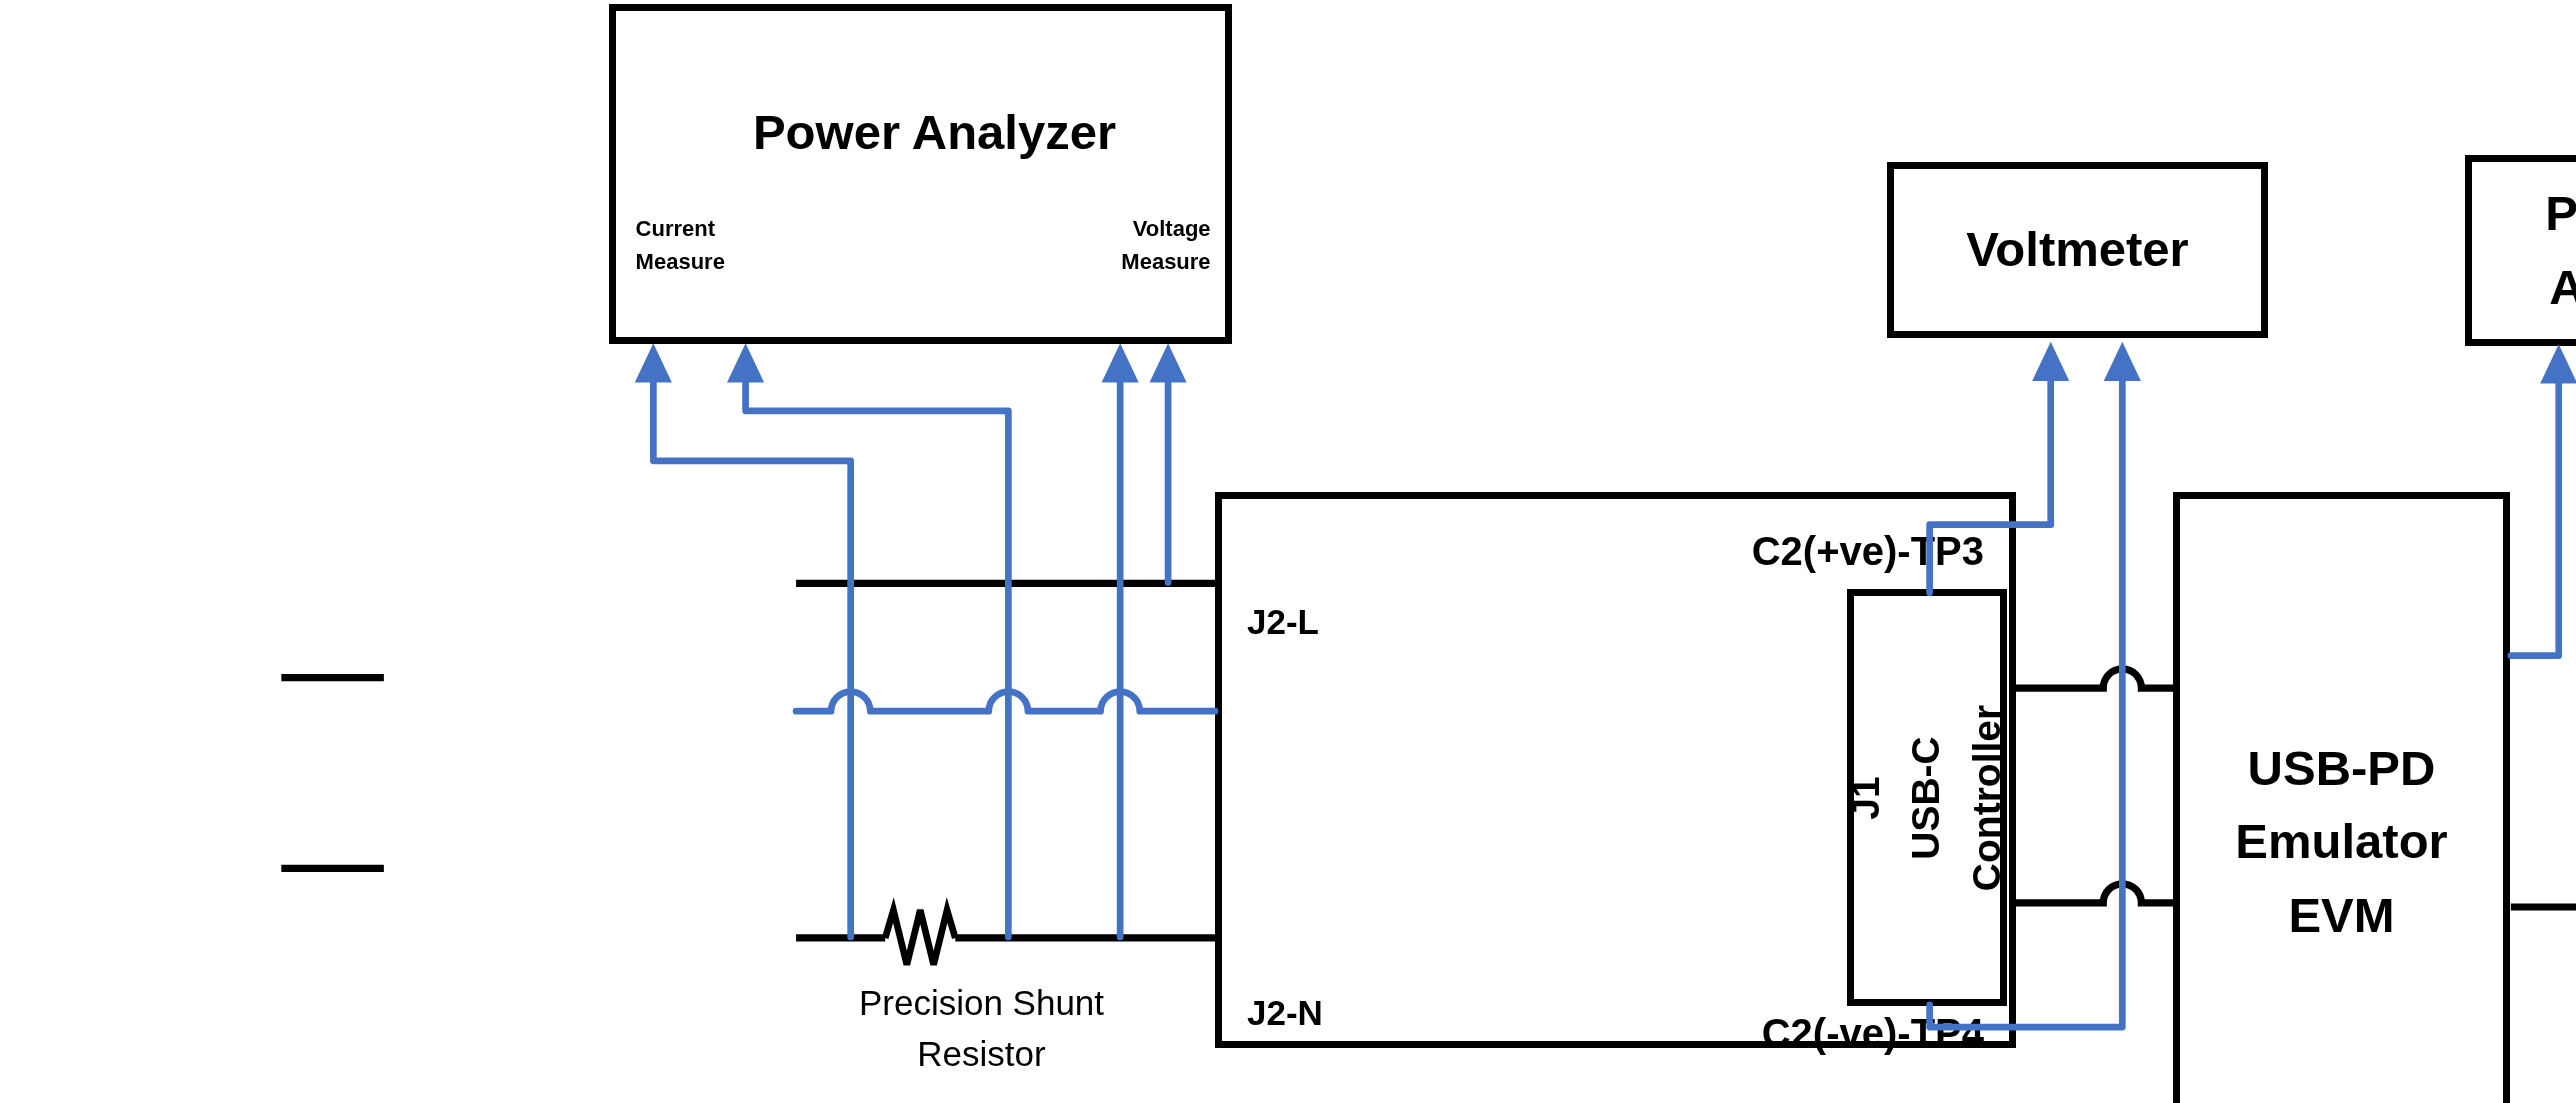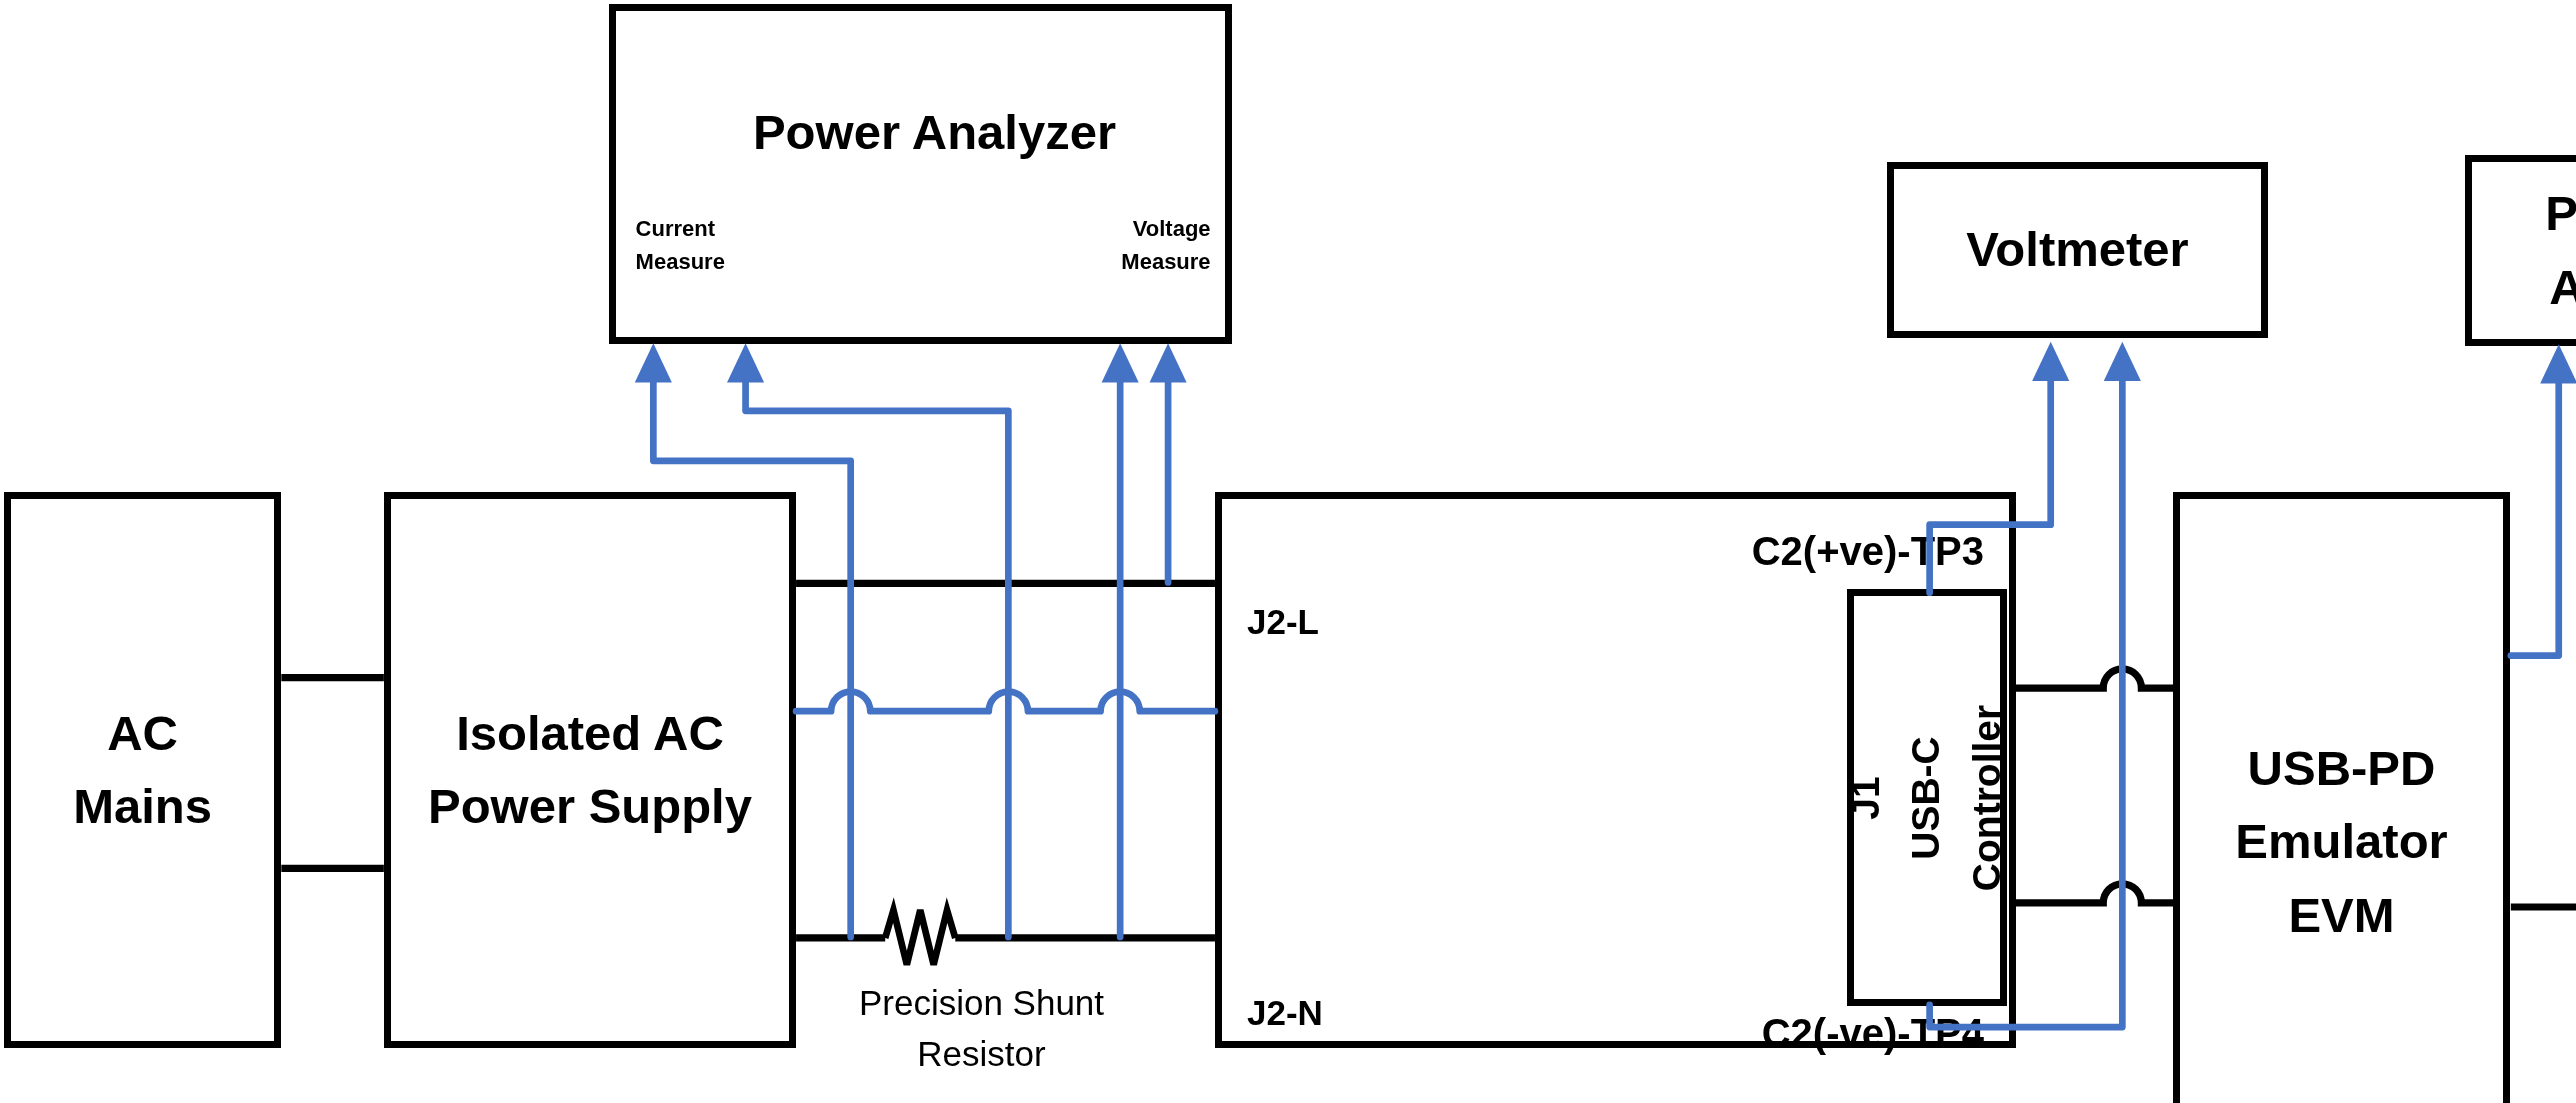--- a/index.html
+++ b/index.html
@@ -135,29 +135,21 @@
 
   <div class="box flexbox" style="left:1887px; top:162px; width:381px; height:176px;">
     <div class="title">Voltmeter</div>
   </div>
 
   <div class="box flexbox" style="left:2465px; top:155px; width:381px; height:191px;">
     <div class="title">Precision
 Ammeter</div>
   </div>
 
-  <div class="box flexbox" style="left:4.1px; top:492px; width:277px; height:556px;">
-    <div class="title">AC
-Mains</div>
-  </div>
-
-  <div class="box flexbox" style="left:384px; top:492px; width:412px; height:556px;">
-    <div class="title">Isolated AC
-Power Supply</div>
-  </div>
+
 
   <div class="box" style="left:1215px; top:492px; width:801px; height:556px;">
     <div class="small-label j2-label" style="left:25px; top:97px;">J2-L</div>
     <div class="small-label j2-label" style="left:25px; top:488px;">J2-N</div>
     <div class="small-label tp-label" style="right:25px; top:21.6px;">C2(+ve)-TP3</div>
     <div class="small-label tp-label" style="right:25px; top:504px;">C2(-ve)-TP4</div>
     <div class="j1-box">
       <div class="j1-text">J1
 USB-C Controller</div>
     </div>

